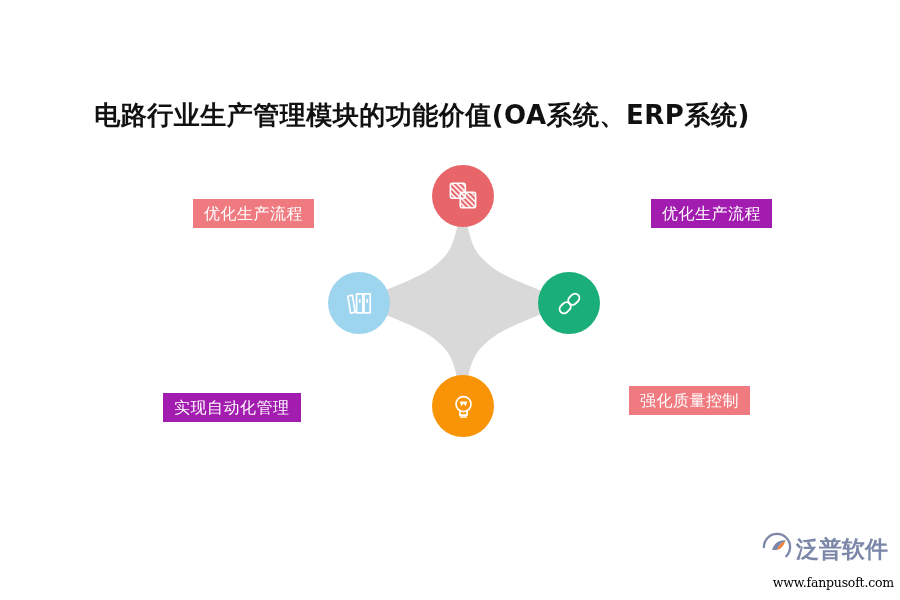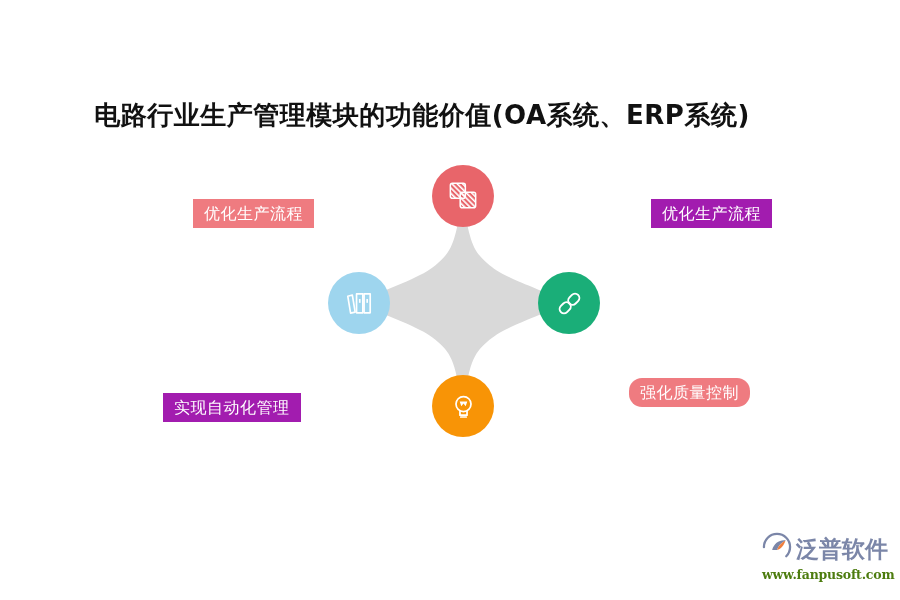--- a/index.html
+++ b/index.html
@@ -78,21 +78,21 @@
     color: #ffffff;
     white-space: nowrap;
     letter-spacing: 0.5px;
   }
   .label-pink { background: #ef7b80; }
   .label-blue { background: #a21caf; }
 
   .label-top-left     { left: 193px; top: 199px; }
   .label-top-right    { left: 651px; top: 199px; }
   .label-bottom-left  { left: 163px; top: 393px; }
-  .label-bottom-right { left: 629px; top: 378px; border-radius: 13px; }
+  .label-bottom-right { left: 629px; top: 386px; }
 
   
   .watermark {
     position: absolute;
     left: 762px;
     top: 532px;
     width: 132px;
     height: 56px;
   }
   .wm-row {
@@ -102,24 +102,24 @@
   }
   .wm-mark { flex: 0 0 auto; margin-right: 4px; }
   .wm-name {
     font-size: 23px;
     font-weight: bold;
     color: #7b86a8;
     letter-spacing: 0px;
     line-height: 1;
   }
   .wm-url {
-    margin-top: 1px;
+    margin-top: 9px;
     font-size: 12.5px;
-    font-weight: bold;
-    color: #4d7c0f;
+    font-weight: normal;
+    color: #000000;
     font-family: "DejaVu Serif", "Liberation Serif", serif;
     letter-spacing: -0.2px;
     text-align: right;
   }
 </style>
 </head>
 <body>
 
 <div class="page-title">电路行业生产管理模块的功能价值(OA系统、ERP系统)</div>
 

